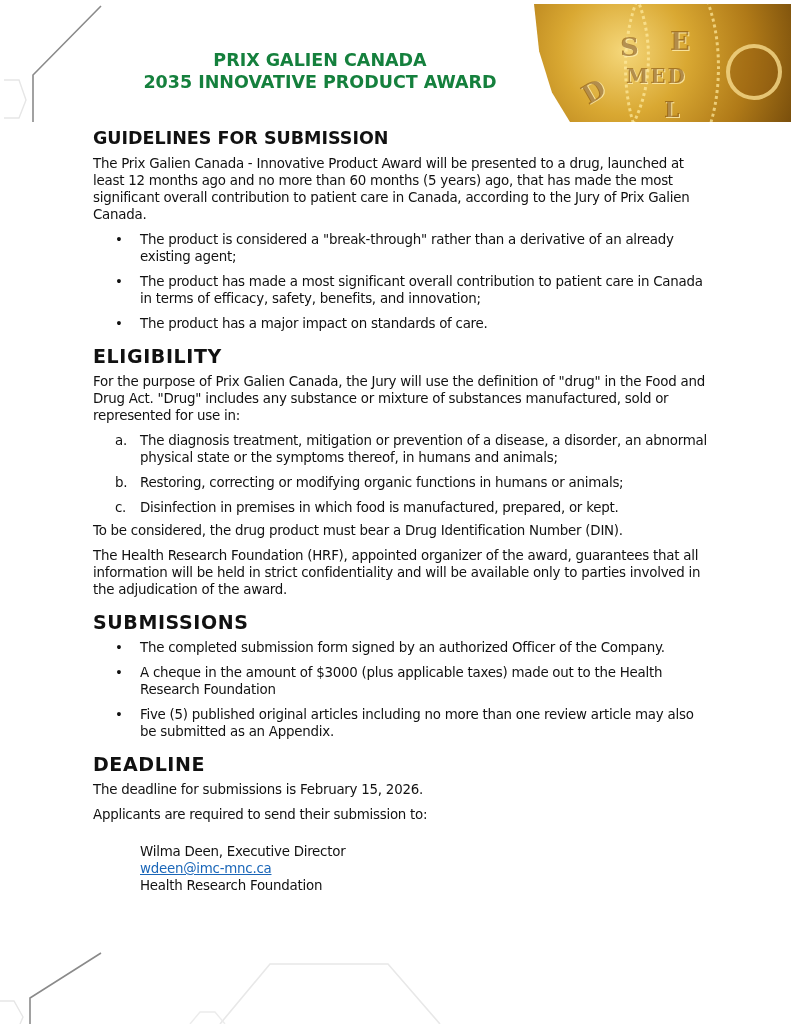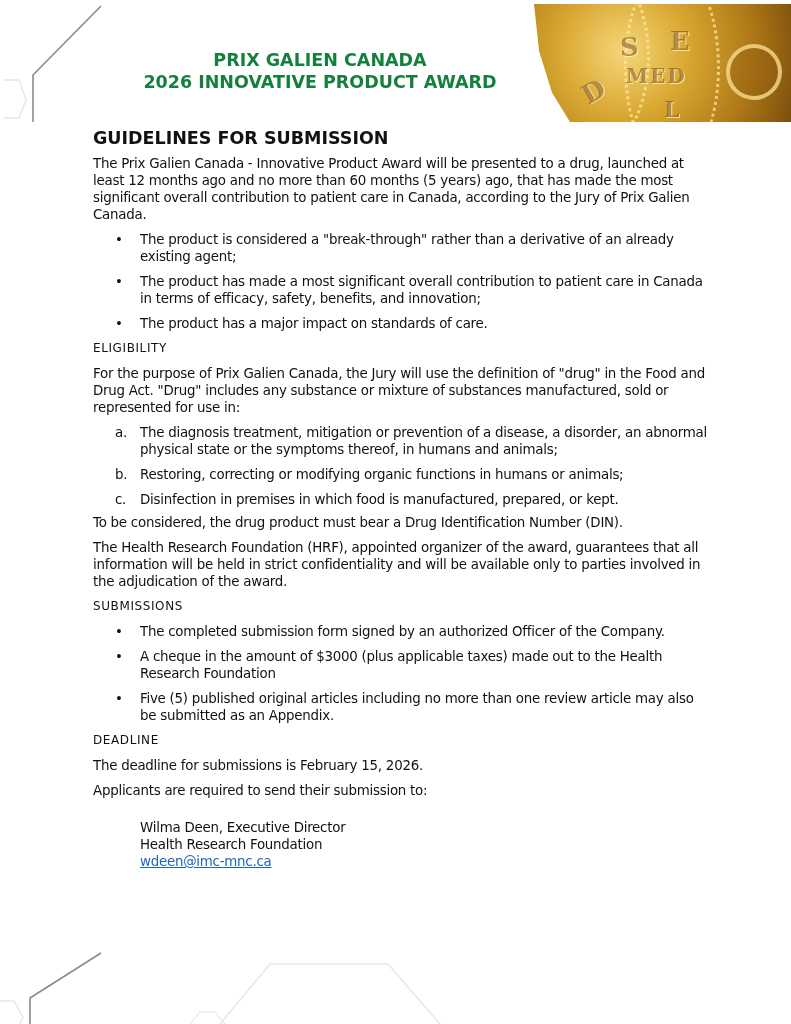--- a/index.html
+++ b/index.html
@@ -34,21 +34,21 @@
       position: absolute; left: 93px; top: 126px; width: 620px;
       font-family: "DejaVu Sans", sans-serif; font-size: 13.4px; line-height: 17px;
       letter-spacing: -0.25px; color: #111;
     }
     .doc-title {
       font-weight: bold; font-size: 17.5px; line-height: 24px;
       margin: 0 0 5px 0; letter-spacing: 0;
     }
     p { margin: 0 0 8px 0; }
     .section-head {
-      font-weight: normal; font-size: 12px; letter-spacing: 0.6px; margin: 8px 0 8px 0;
+      font-weight: bold; font-size: 19px; letter-spacing: 0.6px; margin: 16px 0 8px 0;
     }
     ul, ol { margin: 0 0 6px 0; padding: 0; list-style: none; }
     li { position: relative; padding-left: 47px; margin-bottom: 8px; }
     li .marker { position: absolute; left: 22px; top: 0; }
     .contact { padding-left: 47px; margin-top: 20px; }
     .contact div { line-height: 17px; }
     .email { color: #1a66b8; text-decoration: underline; cursor: pointer; }
   </style>
 </head>
 <body>
@@ -74,21 +74,21 @@
   <span class="txt" style="left:86px; top:28px; font-size:26px;">S</span>
   <span class="txt" style="left:136px; top:22px; font-size:26px;">E</span>
   <span class="txt" style="left:48px; top:72px; font-size:26px; transform:rotate(-30deg);">D</span>
   <span class="txt" style="left:92px; top:60px; font-size:20px;">MED</span>
   <span class="txt" style="left:130px; top:92px; font-size:22px;">L</span>
   <div style="position:absolute; left:192px; top:40px; width:48px; height:48px; border-radius:50%; border:4px solid rgba(255,230,150,0.75); background:rgba(140,85,15,0.35);"></div>
 </div>
 
 <div class="header-title">
   <div>PRIX GALIEN CANADA</div>
-  <div>2026 INNOVATIVE PRODUCT AWARD</div>
+  <div>2035 INNOVATIVE PRODUCT AWARD</div>
 </div>
 
 <div class="content">
   <div class="doc-title">GUIDELINES FOR SUBMISSION</div>
 
   <p>The Prix Galien Canada - Innovative Product Award will be presented to a drug, launched at least 12 months ago and no more than 60 months (5 years) ago, that has made the most significant overall contribution to patient care in Canada, according to the Jury of Prix Galien Canada.</p>
 
   <ul>
     <li>
       <span class="marker">•</span>
@@ -141,16 +141,16 @@
       <span>Five (5) published original articles including no more than one review article may also be submitted as an Appendix.</span>
     </li>
   </ul>
 
   <div class="section-head">DEADLINE</div>
   <p>The deadline for submissions is February 15, 2026.</p>
   <p style="margin-bottom:6px;">Applicants are required to send their submission to:</p>
 
   <div class="contact">
     <div>Wilma Deen, Executive Director</div>
+    <div><a class="email">wdeen@imc-mnc.ca</a></div>
     <div>Health Research Foundation</div>
-    <div><a class="email">wdeen@imc-mnc.ca</a></div>
   </div>
 </div>
 
 </body></html>

